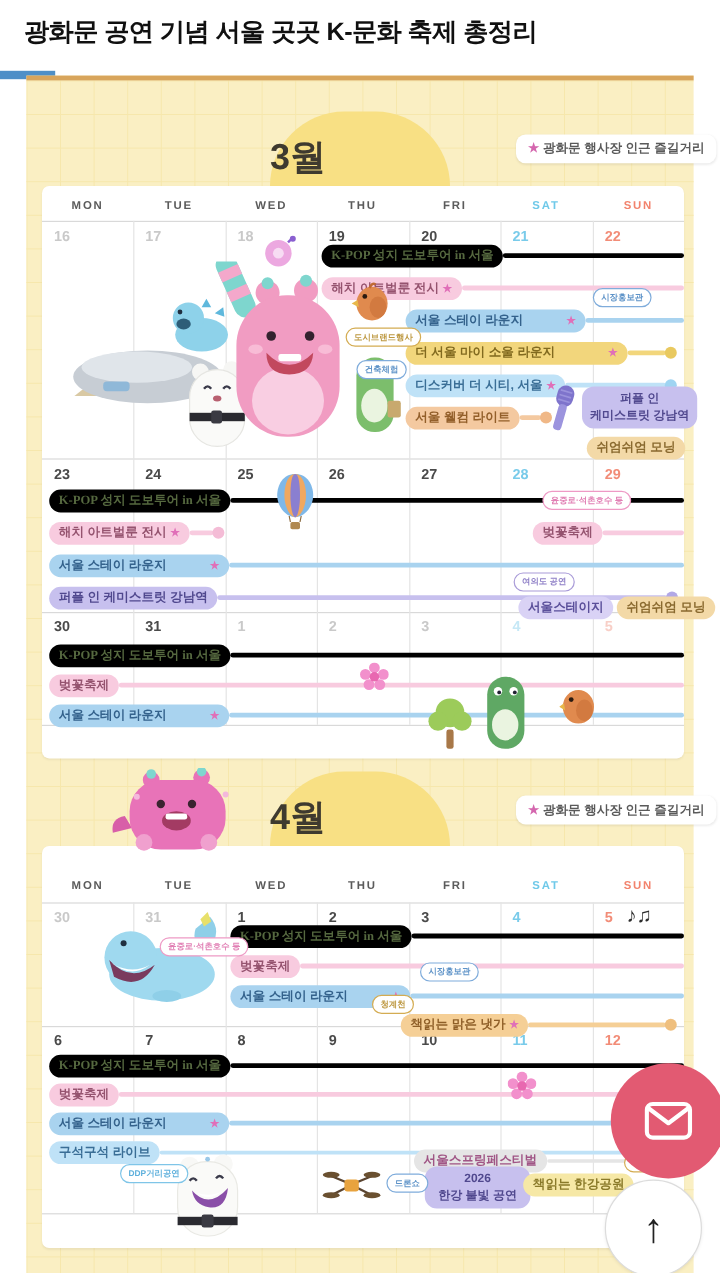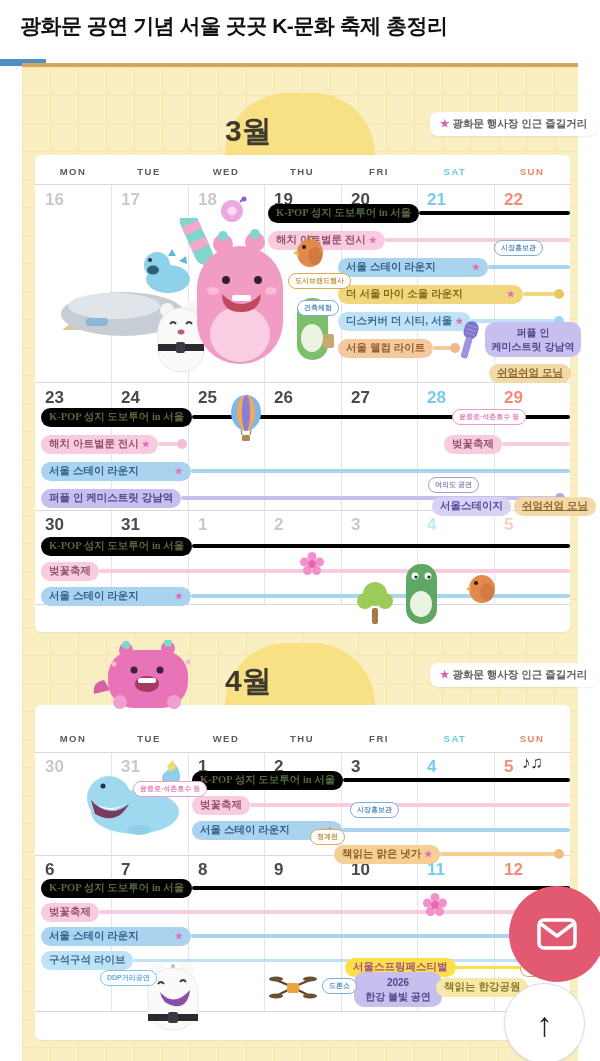--- a/index.html
+++ b/index.html
@@ -19,41 +19,41 @@
     border-radius:150px 150px 0 0;text-align:left;z-index:0;}
   .semicircle span{display:inline-block;margin-top:18px;font-size:30px;font-weight:bold;color:#3E3A2F;}
   .nearbadge{position:absolute;background:#fff;border-radius:8px;padding:5px 10px;font-size:10.5px;
     font-weight:bold;color:#5A5A5A;white-space:nowrap;box-shadow:0 1px 2px rgba(0,0,0,0.08);z-index:4;}
   .nearbadge .bstar{color:#D466AE;margin-right:3px;}
   .dow{position:absolute;width:76px;text-align:center;font-size:9.5px;font-weight:bold;
     letter-spacing:1.5px;color:#5B5B5B;}
   .dow.sat{color:#6FC9E9}.dow.sun{color:#F2836D}
   .vl{position:absolute;width:1px;background:#E4E4E4;z-index:0;}
   .hl{position:absolute;left:35px;width:535px;height:1px;background:#D9D9D9;z-index:0;}
-  .dt{position:absolute;font-size:17px;font-weight:bold;color:#4A4A4A;z-index:1;}
+  .dt{position:absolute;font-size:12px;font-weight:bold;color:#4A4A4A;z-index:1;}
   .dt.mut{color:#C9C9C9}.dt.sat{color:#79CBEA}.dt.sun{color:#F28C77}
   .dt.satm{color:#C6E8F6}.dt.sunm{color:#F8CFC7}
   
   .evt{position:absolute;display:flex;align-items:center;height:20px;z-index:2;}
   .pl{display:inline-flex;align-items:center;gap:3px;padding:0 8px;height:19px;border-radius:10px;
     font-size:10.5px;font-weight:bold;white-space:nowrap;flex:0 0 auto;}
   .st{font-size:9px;color:#E06FB8;}
   .ln{flex:1;height:4px;border-radius:2px;}
   .ln.thin{height:3px;}
   .dotend{width:10px;height:10px;border-radius:50%;margin-left:-1px;flex:0 0 auto;}
   .g  .pl,.g  .ln{background:#000000;font-family:Liberation Serif, serif;} .g  .pl{color:#55683F;}
   .pk .pl,.pk .ln{background:#F8CBDF;} .pk .pl{color:#95536F;}
   .bl .pl,.bl .ln{background:#A9D3EF;} .bl .pl{color:#34628C;gap:36px;}
   .yl .pl,.yl .ln{background:#F2D67C;gap:44px;} .yl .pl{color:#826A1F;} .yl .dotend{background:#E9C95F;}
   .lb .pl,.lb .ln{background:#BFE2F7;} .lb .pl{color:#3A6E96;} .lb .dotend{background:#9FD4F2;}
   .or .pl,.or .ln{background:#F4C9A0;} .or .pl{color:#935F2A;} .or .dotend{background:#F0B887;}
   .pu .pl,.pu .ln{background:#C7C0EE;} .pu .pl{color:#50488E;} .pu .dotend{background:#B2A8E6;}
-  .tn .pl{background:#F3D9A7;color:#8A6A2F;text-decoration:underline;}
+  .tn .pl{background:#F3D9A7;color:#8A6A2F;}
   .lp .pl{background:#D9D2F5;color:#5A4F9A;}
-  .pf .pl,.pf .ln{background:#fde047;} .pf .pl{color:#A05585;}
+  .pf .pl,.pf .ln{background:#e5e5e5;} .pf .pl{color:#A05585;}
   .ylw .pl{background:#F6E8A6;color:#8A7A2A;}
   .orr .pl,.orr .ln{background:#F5CF96;} .orr .pl{color:#8F5F28;} .orr .dotend{background:#EFBF7E;}
   .badge2{position:absolute;border-radius:10px;text-align:center;font-size:10px;font-weight:bold;
     line-height:1.35;padding:4px 6px;z-index:2;white-space:nowrap;}
   .badge2.purple{background:#C7C0EE;color:#50488E;}
   .tag{position:absolute;background:#fff;border:1px solid;border-radius:10px;font-size:7px;
     font-weight:bold;padding:2px 6px;white-space:nowrap;z-index:3;}
   .tag.tb{border-color:#7FACDB;color:#5E93C8;}
   .tag.ty{border-color:#D4AC52;color:#BD9840;}
   .tag.tp{border-color:#EE9AC5;color:#E17FB4;}

